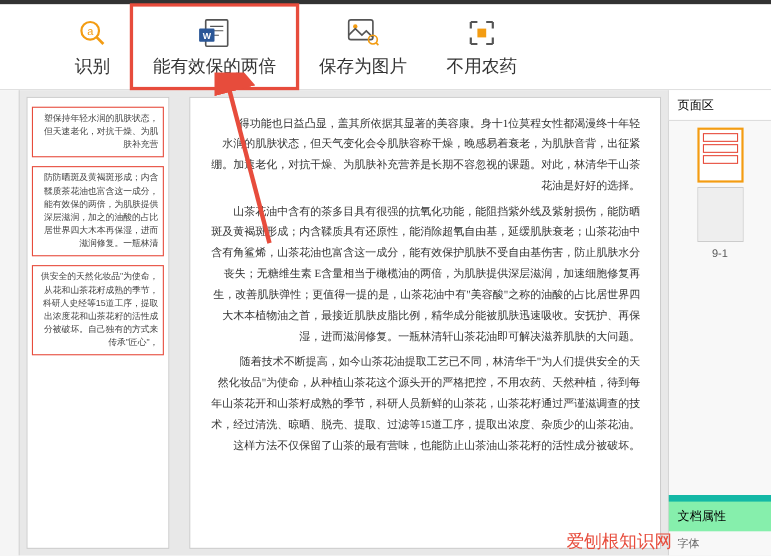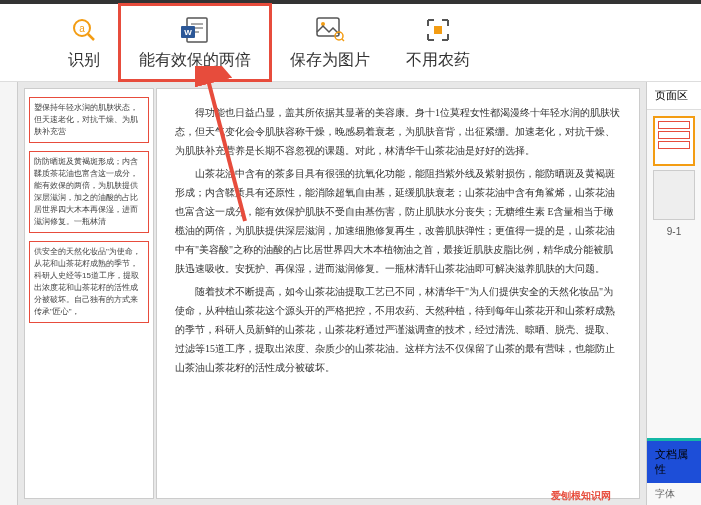--- a/index.html
+++ b/index.html
@@ -13,41 +13,41 @@
     .tool-btn.highlighted { border: 3px solid #e74c3c; }
     .tool-icon { width: 32px; height: 32px; margin-bottom: 4px; display: flex; align-items: center; justify-content: center; }
     .tool-label { font-size: 16px; color: #333; }
     
     .arrow-callout { position: absolute; top: 66px; left: 195px; z-index: 100; pointer-events: none; }
     
     .content-area { display: flex; height: calc(505px - 82px); }
     
     .left-margin { width: 18px; background: #f5f5f5; border-right: 1px solid #ccc; }
     
-    .main-doc { flex: 1; display: flex; background: #e8e8e8; padding: 6px; gap: 2px; overflow: hidden; }
+    .main-doc { flex: 1; display: flex; background: #e8e8e8; padding: 6px; gap: 18px; overflow: hidden; text-align: right; }
     
     .page-left { width: 130px; background: #fff; border: 1px solid #ccc; padding: 8px 4px; font-size: 8px; line-height: 1.5; overflow: hidden; }
     .page-left .red-frame { border: 1.5px solid #e74c3c; padding: 4px; margin-bottom: 8px; color: #444; word-break: break-all; }
     
     .page-center { flex: 1; background: #fff; border: 1px solid #ccc; padding: 14px 18px; font-size: 10px; line-height: 1.9; color: #333; overflow: hidden; }
     .page-center p { text-indent: 2em; margin-bottom: 4px; word-break: break-all; font-family: Liberation Serif, serif; }
     .page-center .subtitle { font-weight: bold; text-decoration: underline; text-indent: 0; margin-top: 10px; margin-bottom: 6px; }
     
-    .right-panel { width: 55px; background: #f8f8f8; border-left: 1px solid #ccc; display: flex; flex-direction: column; }
+    .right-panel { width: 94px; background: #f8f8f8; border-left: 1px solid #ccc; display: flex; flex-direction: column; }
     .panel-header { padding: 6px 8px; font-size: 11px; border-bottom: 1px solid #ddd; background: #fff; }
     .thumbs { padding: 6px; display: flex; flex-direction: column; gap: 4px; flex: 1; }
     .thumb { width: 42px; height: 50px; background: #fff; border: 1px solid #ccc; margin: 0 auto; position: relative; }
     .thumb.active { border: 2px solid #f39c12; }
     .thumb-content { padding: 3px; font-size: 2px; line-height: 1; color: #999; overflow: hidden; }
     .thumb-content .mini-red { border: 0.5px solid #e74c3c; height: 8px; margin-bottom: 2px; }
     .thumb-label { text-align: center; font-size: 10px; margin-top: 2px; color: #555; }
-    .doc-props { padding: 6px 8px; font-size: 11px; border-top: 3px solid #14b8a6; background: #1d4ed8; }
+    .doc-props { padding: 6px 8px; font-size: 11px; border-top: 6px solid #14b8a6; background: #86efac; }
     .doc-props-sub { font-size: 10px; padding: 4px 8px; color: #666; font-family: Liberation Mono, monospace; }
     
-    .watermark { position: absolute; bottom: 2px; right: 90px; font-size: 10px; color: #e74c3c; font-weight: 700; z-index: 50; }
+    .watermark { position: absolute; bottom: 2px; right: 90px; font-size: 16px; color: #e74c3c; font-weight: 400; z-index: 50; }
   </style>
 </head>
 <body>
 
 <div class="topbar"></div>
 
 <div class="toolbar">
   <div class="tool-btn">
     <div class="tool-icon">
       <svg width="28" height="28" viewBox="0 0 28 28">

